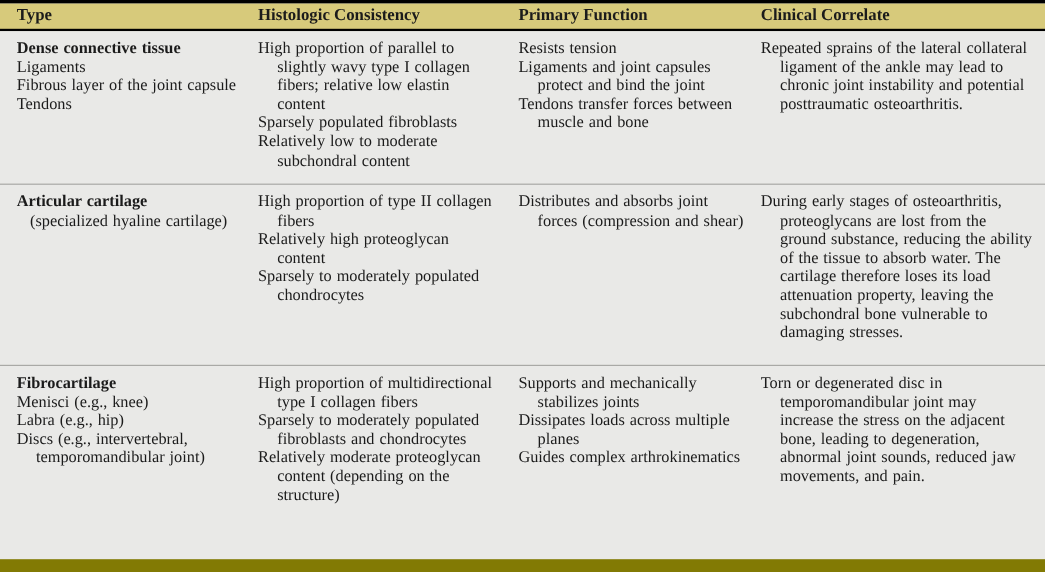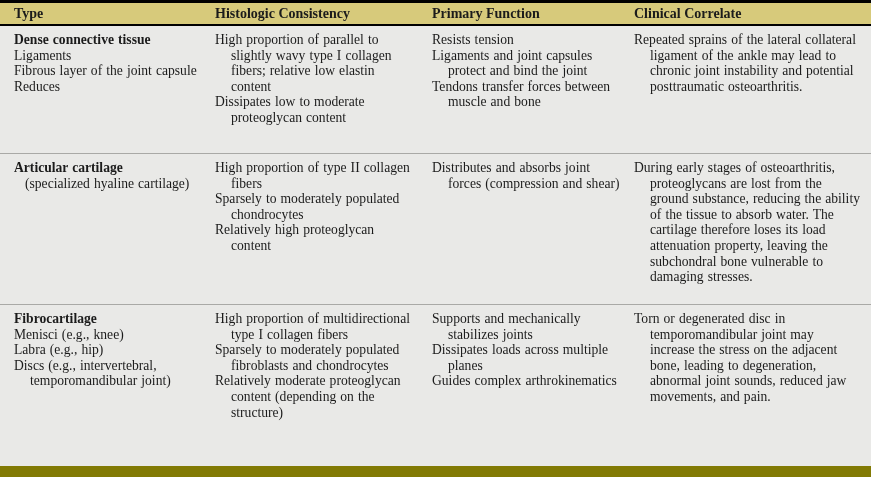--- a/index.html
+++ b/index.html
@@ -66,48 +66,49 @@
   </div>
 
   <div class="body-rows">
 
     <div class="t-row r1">
       <div class="cell c1">
         <div class="cell-title">Dense connective tissue</div>
         <div>
             <div class="para">Ligaments</div>
             <div class="para">Fibrous layer of the joint capsule</div>
-            <div class="para">Reduces</div>
+            <div class="para">Tendons</div>
           </div>
       </div>
       <div class="cell c2">
           <div class="para">High proportion of parallel to slightly wavy type I collagen fibers; relative low elastin content</div>
-          <div class="para">Dissipates low to moderate proteoglycan content</div>
+          <div class="para">Sparsely populated fibroblasts</div>
+          <div class="para">Relatively low to moderate subchondral content</div>
         </div>
       <div class="cell c3">
           <div class="para">Resists tension</div>
           <div class="para">Ligaments and joint capsules protect and bind the joint</div>
           <div class="para">Tendons transfer forces between muscle and bone</div>
         </div>
       <div class="cell c4">
           <div class="para">Repeated sprains of the lateral collateral ligament of the ankle may lead to chronic joint instability and potential posttraumatic osteoarthritis.</div>
         </div>
     </div>
 
     <div class="t-row r2">
       <div class="cell c1">
         <div class="cell-title">Articular cartilage</div>
         <div>
             <div class="para indent">(specialized hyaline cartilage)</div>
           </div>
       </div>
       <div class="cell c2">
           <div class="para">High proportion of type II collagen fibers</div>
+          <div class="para">Relatively high proteoglycan content</div>
           <div class="para">Sparsely to moderately populated chondrocytes</div>
-          <div class="para">Relatively high proteoglycan content</div>
         </div>
       <div class="cell c3">
           <div class="para">Distributes and absorbs joint forces (compression and shear)</div>
         </div>
       <div class="cell c4">
           <div class="para">During early stages of osteoarthritis, proteoglycans are lost from the ground substance, reducing the ability of the tissue to absorb water. The cartilage therefore loses its load attenuation property, leaving the subchondral bone vulnerable to damaging stresses.</div>
         </div>
     </div>
 
     <div class="t-row r3">

